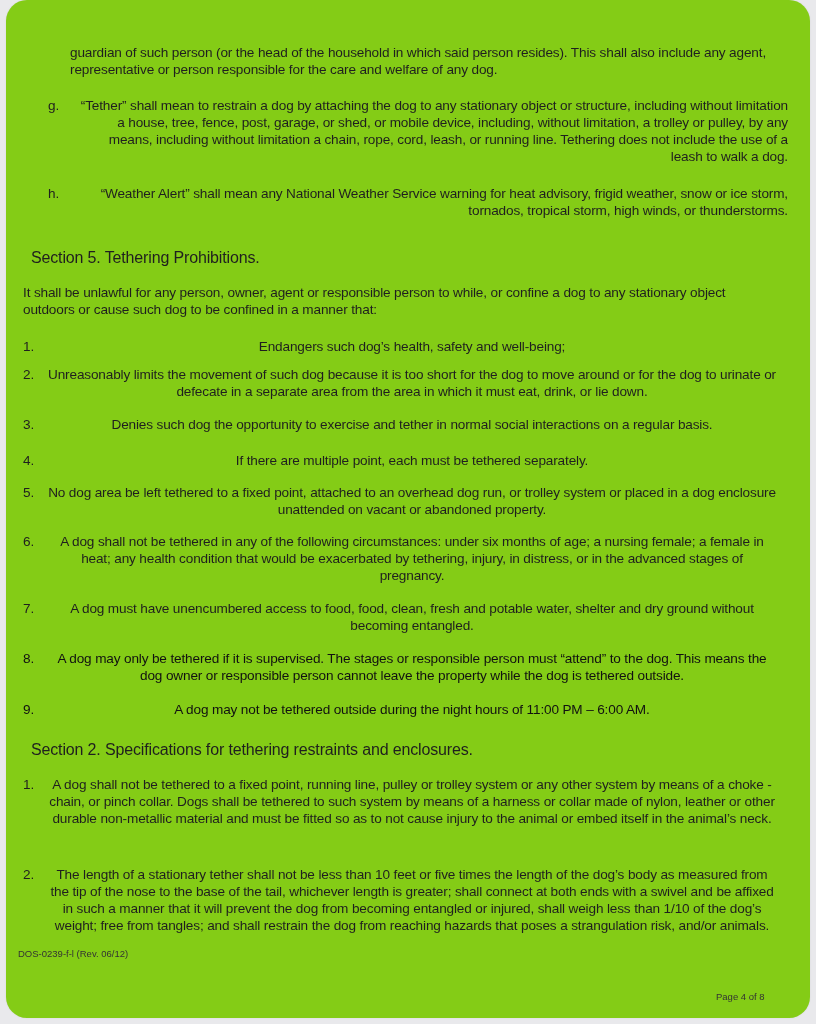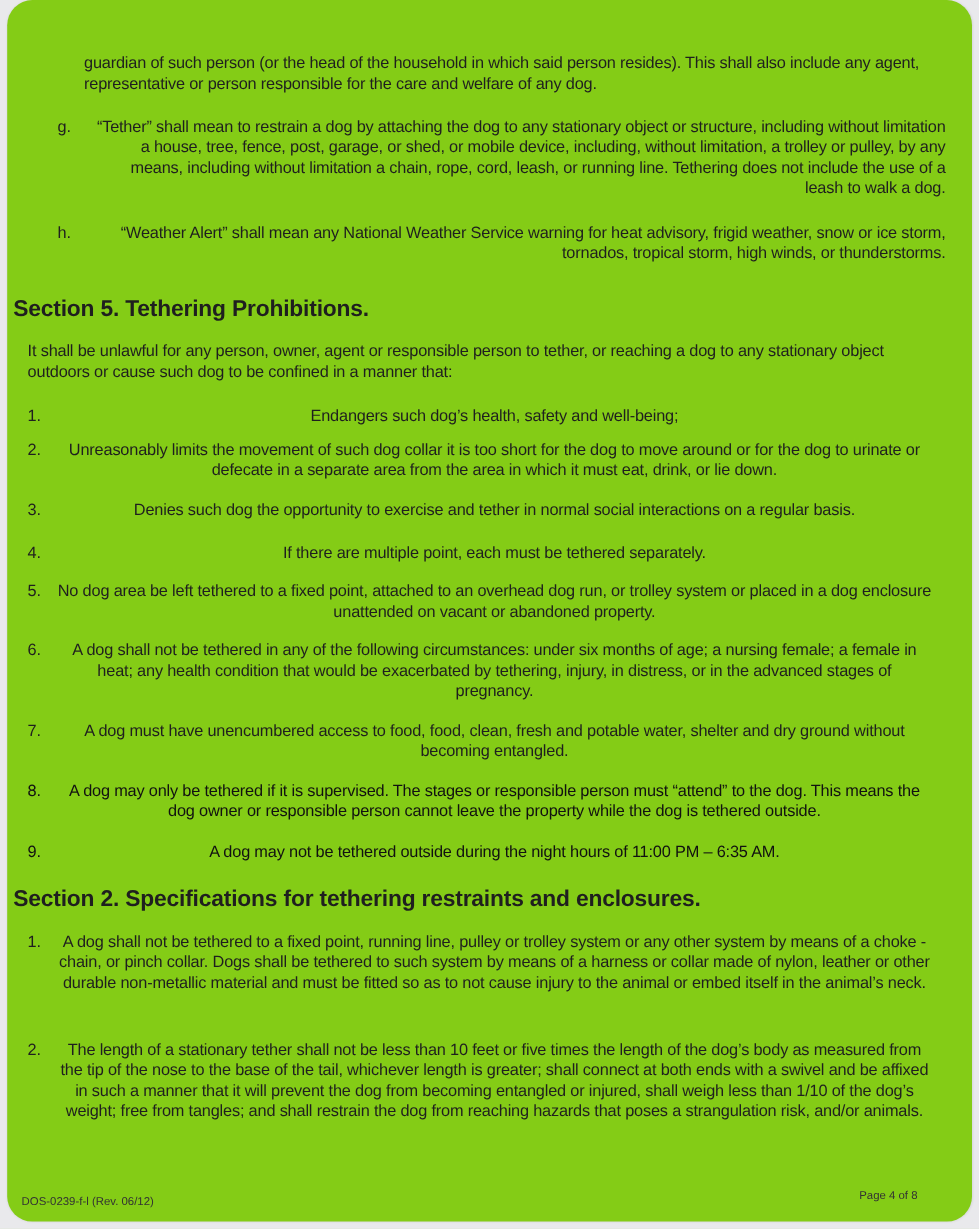--- a/index.html
+++ b/index.html
@@ -48,33 +48,33 @@
     .item .text {
       position: absolute;
       top: 0;
     }
     .alpha { left: 42px; }
     .alpha .text { left: 32px; width: 708px; text-align: right; }
     .num { left: 17px; }
     .num .text { left: 24px; width: 730px; text-align: center; }
     .heading {
       position: absolute;
-      left: 5px;
-      font-weight: bold;
-      font-size: 19px;
+      left: 25px;
+      font-weight: normal;
+      font-size: 16px;
     }
     .para {
       position: absolute;
       left: 17px;
       width: 740px;
     }
     .footer-left {
       position: absolute;
       left: 12px;
-      top: 996px;
+      top: 948px;
       font-family: "Liberation Sans", sans-serif;
       font-size: 9.5px;
       color: #333;
     }
     .footer-right {
       position: absolute;
       left: 710px;
       top: 991px;
       font-family: "Liberation Sans", sans-serif;
       font-size: 9.5px;
@@ -95,30 +95,30 @@
       <span class="text">“Tether” shall mean to restrain a dog by attaching the dog to any stationary object or structure, including without limitation a house, tree, fence, post, garage, or shed, or mobile device, including, without limitation, a trolley or pulley, by any means, including without limitation a chain, rope, cord, leash, or running line. Tethering does not include the use of a leash to walk a dog.</span>
     </div>
 
     <div class="item alpha" style="top:185px;">
       <span class="marker">h.</span>
       <span class="text">“Weather Alert” shall mean any National Weather Service warning for heat advisory, frigid weather, snow or ice storm, tornados, tropical storm, high winds, or thunderstorms.</span>
     </div>
 
     <div class="heading" style="top:249px;">Section 5. Tethering Prohibitions.</div>
 
-    <div class="para" style="top:284px;">It shall be unlawful for any person, owner, agent or responsible person to tether, or reaching a dog to any stationary object outdoors or cause such dog to be confined in a manner that:</div>
+    <div class="para" style="top:284px;">It shall be unlawful for any person, owner, agent or responsible person to while, or confine a dog to any stationary object outdoors or cause such dog to be confined in a manner that:</div>
 
     <div class="item num" style="top:338px;">
       <span class="marker">1.</span>
       <span class="text">Endangers such dog’s health, safety and well-being;</span>
     </div>
 
     <div class="item num" style="top:366px;">
       <span class="marker">2.</span>
-      <span class="text">Unreasonably limits the movement of such dog collar it is too short for the dog to move around or for the dog to urinate or defecate in a separate area from the area in which it must eat, drink, or lie down.</span>
+      <span class="text">Unreasonably limits the movement of such dog because it is too short for the dog to move around or for the dog to urinate or defecate in a separate area from the area in which it must eat, drink, or lie down.</span>
     </div>
 
     <div class="item num" style="top:416px;">
       <span class="marker">3.</span>
       <span class="text">Denies such dog the opportunity to exercise and tether in normal social interactions on a regular basis.</span>
     </div>
 
     <div class="item num" style="top:452px;">
       <span class="marker">4.</span>
       <span class="text">If there are multiple point, each must be tethered separately.</span>
@@ -139,21 +139,21 @@
       <span class="text">A dog must have unencumbered access to food, food, clean, fresh and potable water, shelter and dry ground without becoming entangled.</span>
     </div>
 
     <div class="item num darker" style="top:650px;">
       <span class="marker">8.</span>
       <span class="text">A dog may only be tethered if it is supervised. The stages or responsible person must “attend” to the dog. This means the dog owner or responsible person cannot leave the property while the dog is tethered outside.</span>
     </div>
 
     <div class="item num darker" style="top:701px;">
       <span class="marker">9.</span>
-      <span class="text">A dog may not be tethered outside during the night hours of 11:00 PM – 6:35 AM.</span>
+      <span class="text">A dog may not be tethered outside during the night hours of 11:00 PM – 6:00 AM.</span>
     </div>
 
     <div class="heading" style="top:741px;">Section 2. Specifications for tethering restraints and enclosures.</div>
 
     <div class="item num" style="top:776px;">
       <span class="marker">1.</span>
       <span class="text">A dog shall not be tethered to a fixed point, running line, pulley or trolley system or any other system by means of a choke - chain, or pinch collar. Dogs shall be tethered to such system by means of a harness or collar made of nylon, leather or other durable non-metallic material and must be fitted so as to not cause injury to the animal or embed itself in the animal’s neck.</span>
     </div>
 
     <div class="item num" style="top:866px;">

